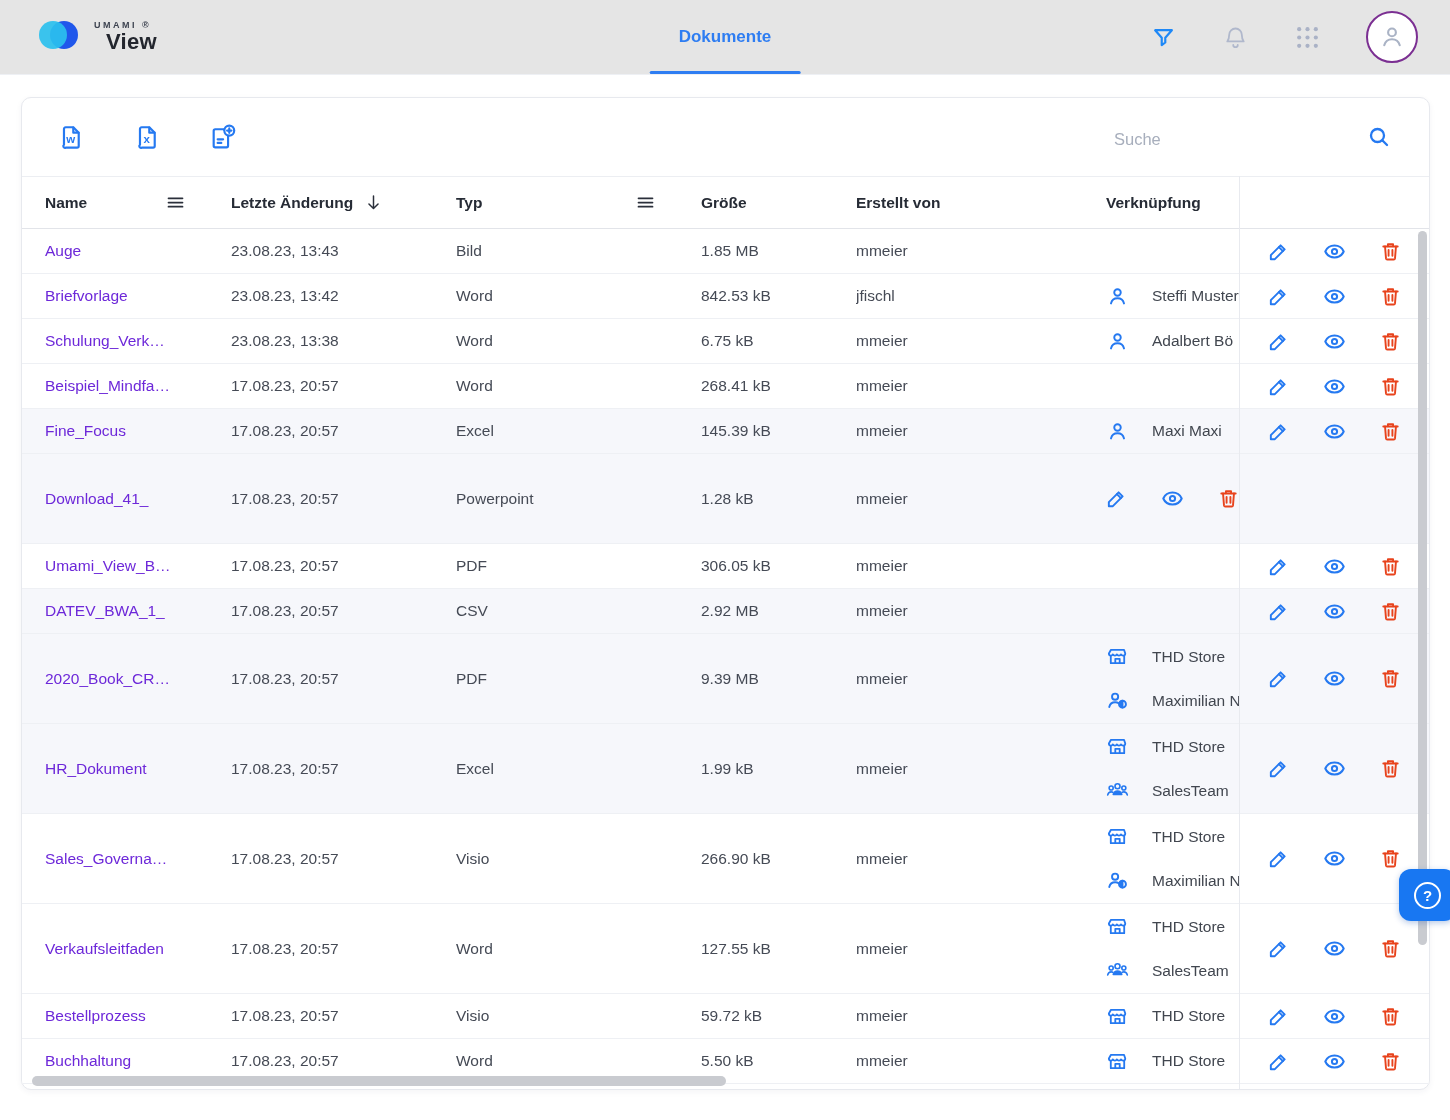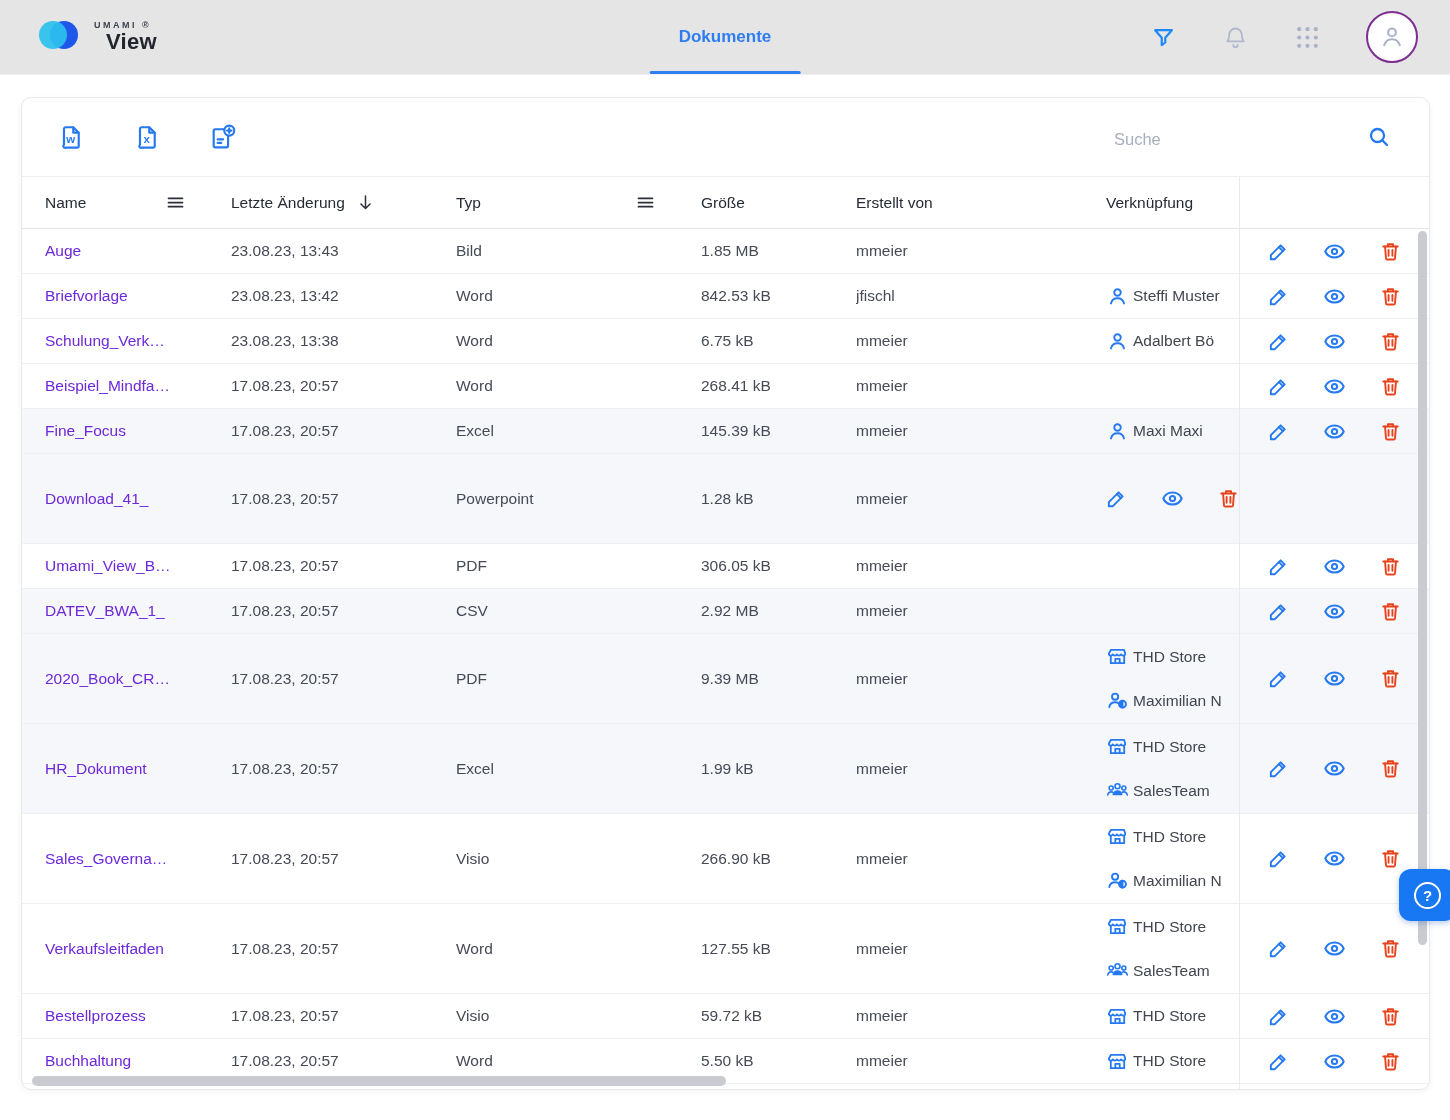--- a/index.html
+++ b/index.html
@@ -42,36 +42,36 @@
   .searchbox input { width:235px; border:none; outline:none; font-size:16.5px;
                color:#3c414c; font-family:"Liberation Sans", sans-serif; }
   .searchbox input::placeholder { color:#a7aebc; }
   .search-btn { color:#2579f1; }
 
   
   .grid-cols { display:grid;
       grid-template-columns:186px 225px 245px 155px 250px 133px auto;
       padding-left:23px; }
   .thead { height:53px; align-items:center; border-top:1px solid #eceef2;
-           border-bottom:1px solid #e2e4e9; font-weight:normal; font-size:15.5px;
+           border-bottom:1px solid #e2e4e9; font-weight:bold; font-size:15.5px;
            color:#262b35; }
   .th { display:flex; align-items:center; white-space:nowrap; }
   .th.with-menu { justify-content:space-between; padding-right:45px; }
   .menu-icon, .sort-icon { color:#2a2f3a; cursor:pointer; display:flex; align-items:center; }
   .sort-icon { margin-left:10px; }
 
   .row { min-height:45px; align-items:center; font-size:15.5px; color:#454a55;
          border-bottom:1px solid #eef0f4; background:#fff; cursor:pointer; }
   .row.shaded { background:#f6f7fb; }
   .row.tall { min-height:90px; }
   .cell { white-space:nowrap; overflow:hidden; }
   .cell-name { color:#6d28d9; }
   .links-cell { overflow:hidden; display:flex; flex-direction:column;
                 justify-content:center; }
-  .link-line { display:flex; align-items:center; gap:4px; height:44px;
+  .link-line { display:flex; align-items:center; gap:23px; height:44px;
                white-space:nowrap; color:#41464f; }
   .link-line .link-ic { color:#2579f1; display:flex; flex:0 0 auto; }
   .actions-cell { display:flex; align-items:center; justify-content:center;
                   gap:33px; height:100%; }
   .act { display:flex; cursor:pointer; }
   .act.edit, .act.view { color:#2579f1; }
   .act.delete { color:#e8431c; }
 
   .v-divider { position:absolute; left:1217px; top:78px; bottom:0; width:1px;
                background:#e8eaef; pointer-events:none; }

